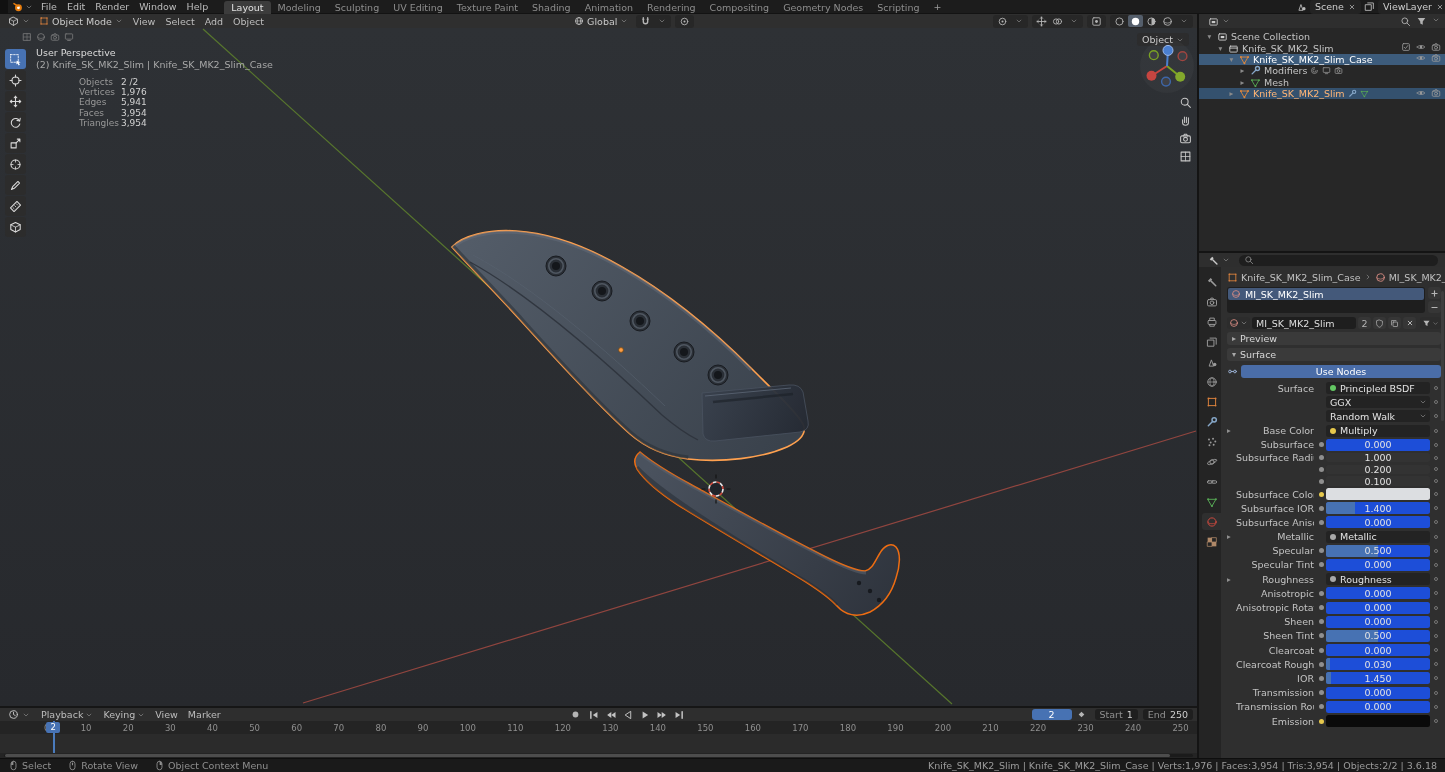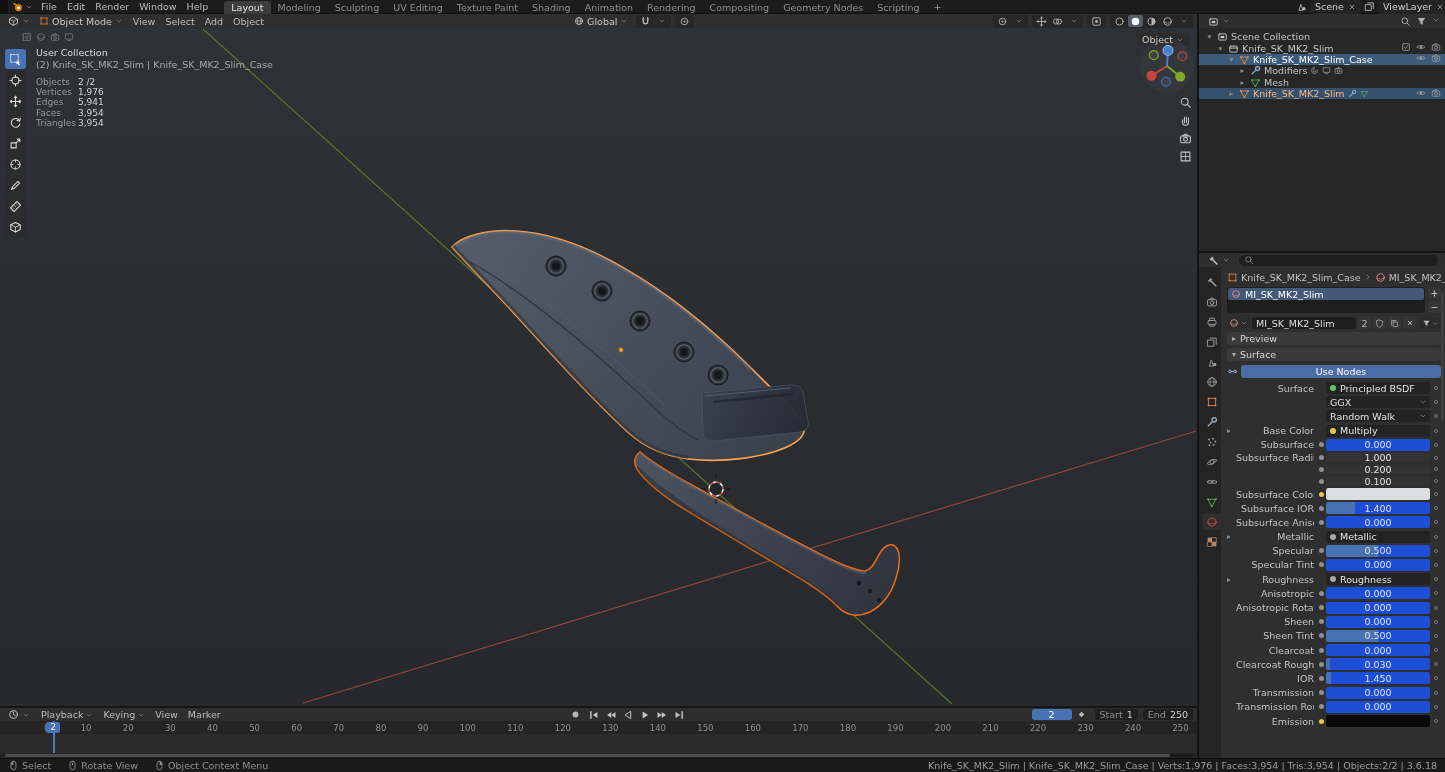--- a/index.html
+++ b/index.html
@@ -32,21 +32,21 @@
   .hgroup .gi{display:flex;align-items:center;justify-content:center;width:15px;height:12px;border-radius:2px;color:#b5b5b5;}
   .hgroup .gi.active{background:#545e6b;color:#fff;}
 
   
   .viewport{position:absolute;left:0;top:28px;width:1197px;height:678px;background:linear-gradient(180deg,#2e3135 0%,#27292d 100%);overflow:hidden;}
   .scene-svg{position:absolute;left:0;top:0;}
   .corner-icons{position:absolute;left:22px;top:4px;display:flex;gap:4px;color:#8d8d8d;opacity:.8;}
   .overlay-info{position:absolute;left:36px;top:19px;line-height:11px;}
   .vp-view-label{color:#dcdcdc;font-size:9.5px;}
   .vp-context{color:#a8a8a8;margin-top:1px;}
-  .vp-stats{margin-top:7px;font-size:9px;line-height:10.2px;}
+  .vp-stats{margin-top:7px;font-size:9px;line-height:10.2px;margin-left:43px;}
   .vp-stat{display:flex;}
   .vp-stat .sl{width:42px;color:#989898;}
   .vp-stat .sv{color:#d2d2d2;}
   .toolbar{position:absolute;left:5px;top:21px;display:flex;flex-direction:column;gap:1px;}
   .tbn{width:21px;height:20px;background:#2c2c2c;border-radius:3px;display:flex;align-items:center;justify-content:center;color:#dadada;}
   .tbn.active{background:#4772b3;color:#fff;}
   .options-chip{position:absolute;right:8px;top:5px;display:flex;align-items:center;gap:3px;background:#2b2b2bd9;border-radius:3px;padding:1px 5px;color:#c9c9c9;}
   .gizmo{position:absolute;left:1139px;top:10px;}
   .nav-icons{position:absolute;left:1177px;top:66px;display:flex;flex-direction:column;gap:2px;color:#c6c6c6;}
   .nav-icons .ni{width:16px;height:16px;display:flex;align-items:center;justify-content:center;}
@@ -499,21 +499,21 @@
         </span>
       <span class="ic">
           <svg viewBox="0 0 16 16" width="10" height="10" aria-hidden="true">
             <rect class="s" x="2.2" y="3" width="11.6" height="8.4" rx="1"></rect>
             <path class="s" d="M5.8 13.6 H10.2"></path>
           </svg>
         </span>
     </div>
 
     <div class="overlay-info">
-      <div class="vp-view-label">User Collection</div>
+      <div class="vp-view-label">User Perspective</div>
       <div class="vp-context">(2) Knife_SK_MK2_Slim | Knife_SK_MK2_Slim_Case</div>
       <div class="vp-stats" id="vp-stats">
           <div class="vp-stat">
             <span class="sl">Objects</span>
             <span class="sv">2 /2</span>
           </div>
           <div class="vp-stat">
             <span class="sl">Vertices</span>
             <span class="sv">1,976</span>
           </div>

